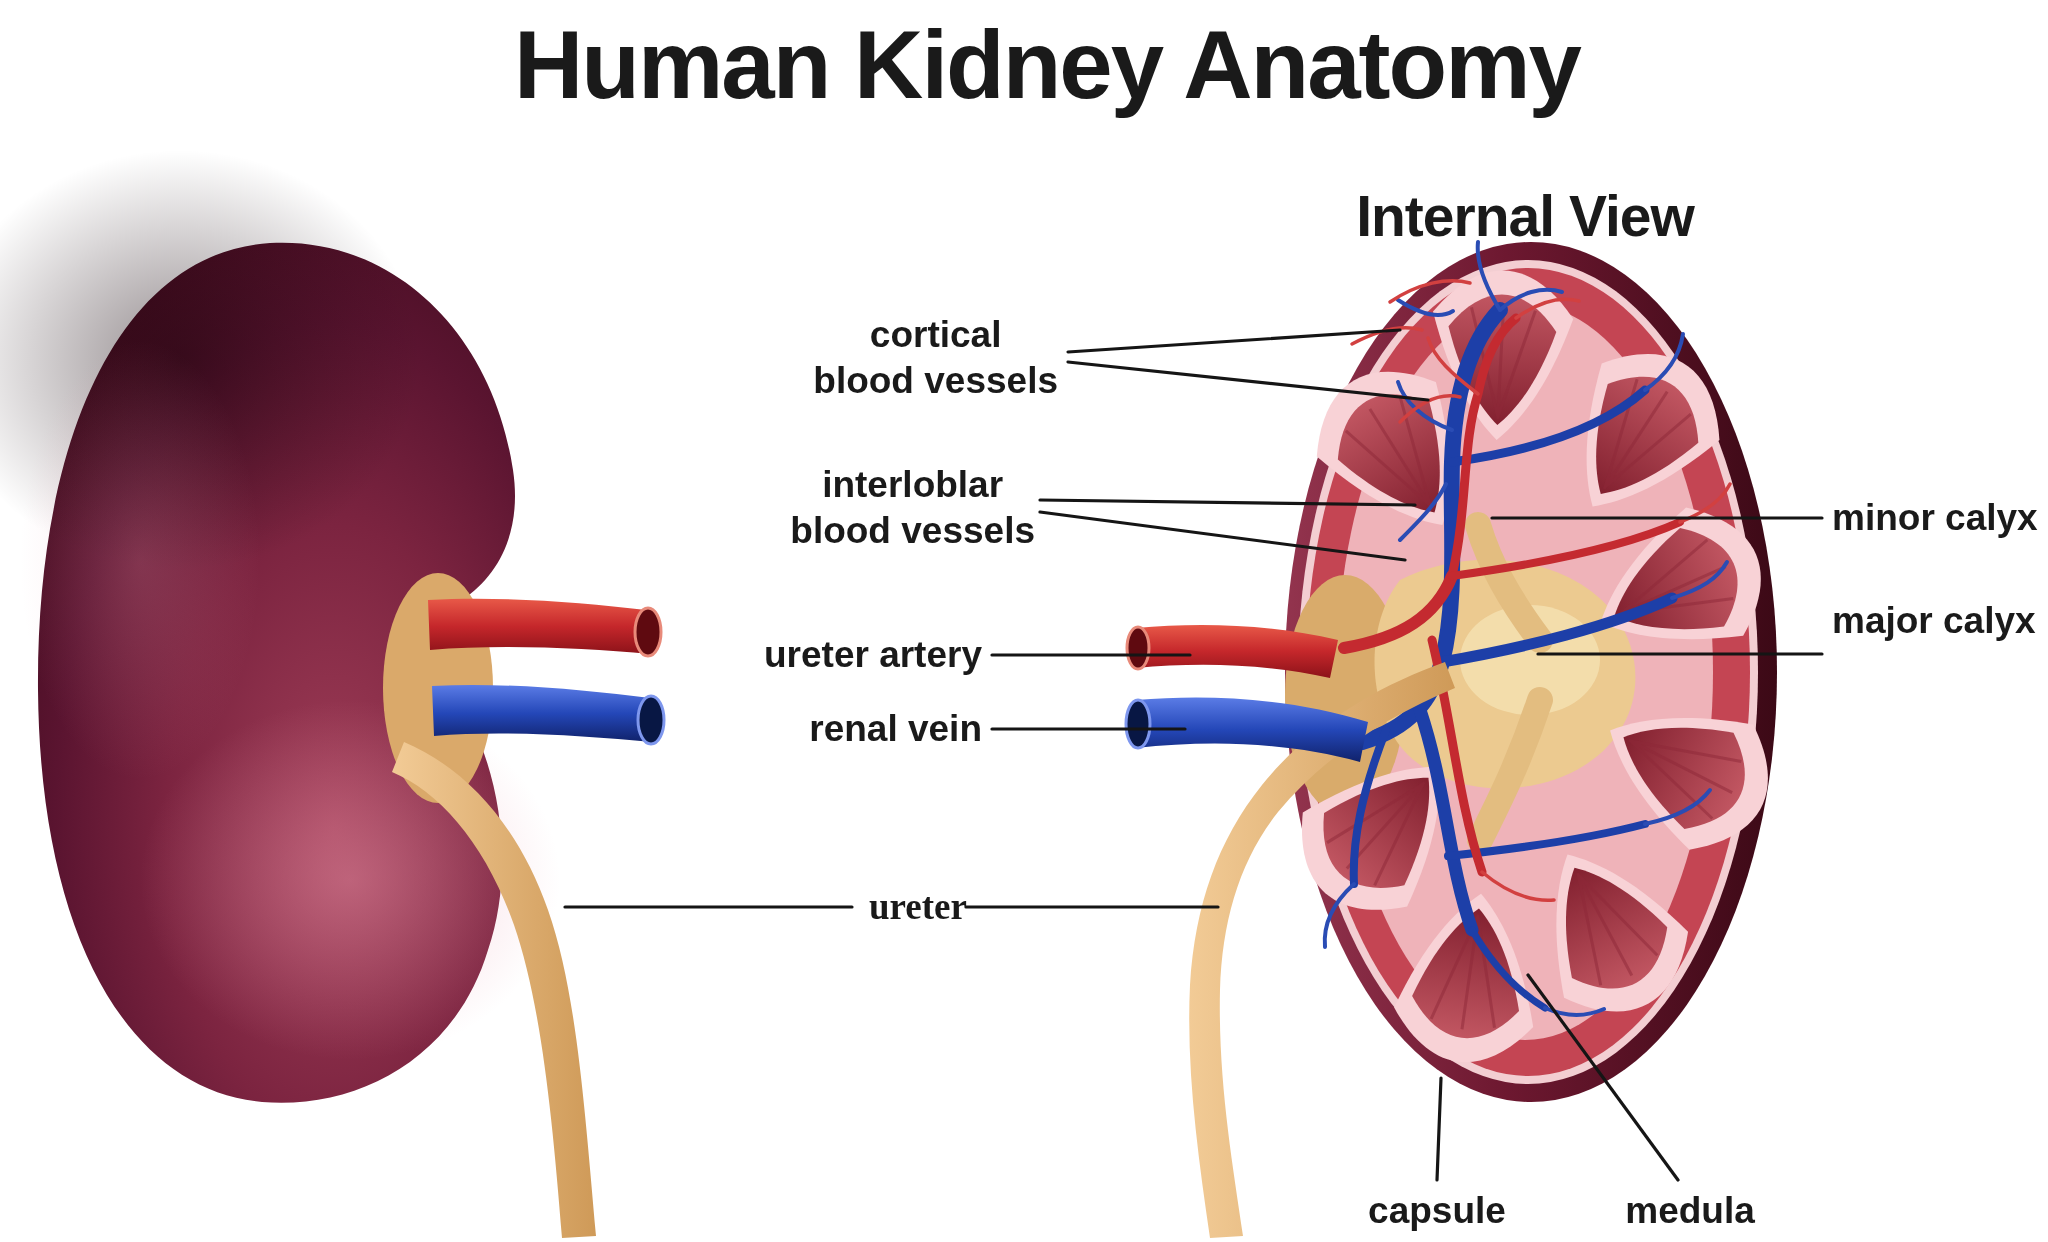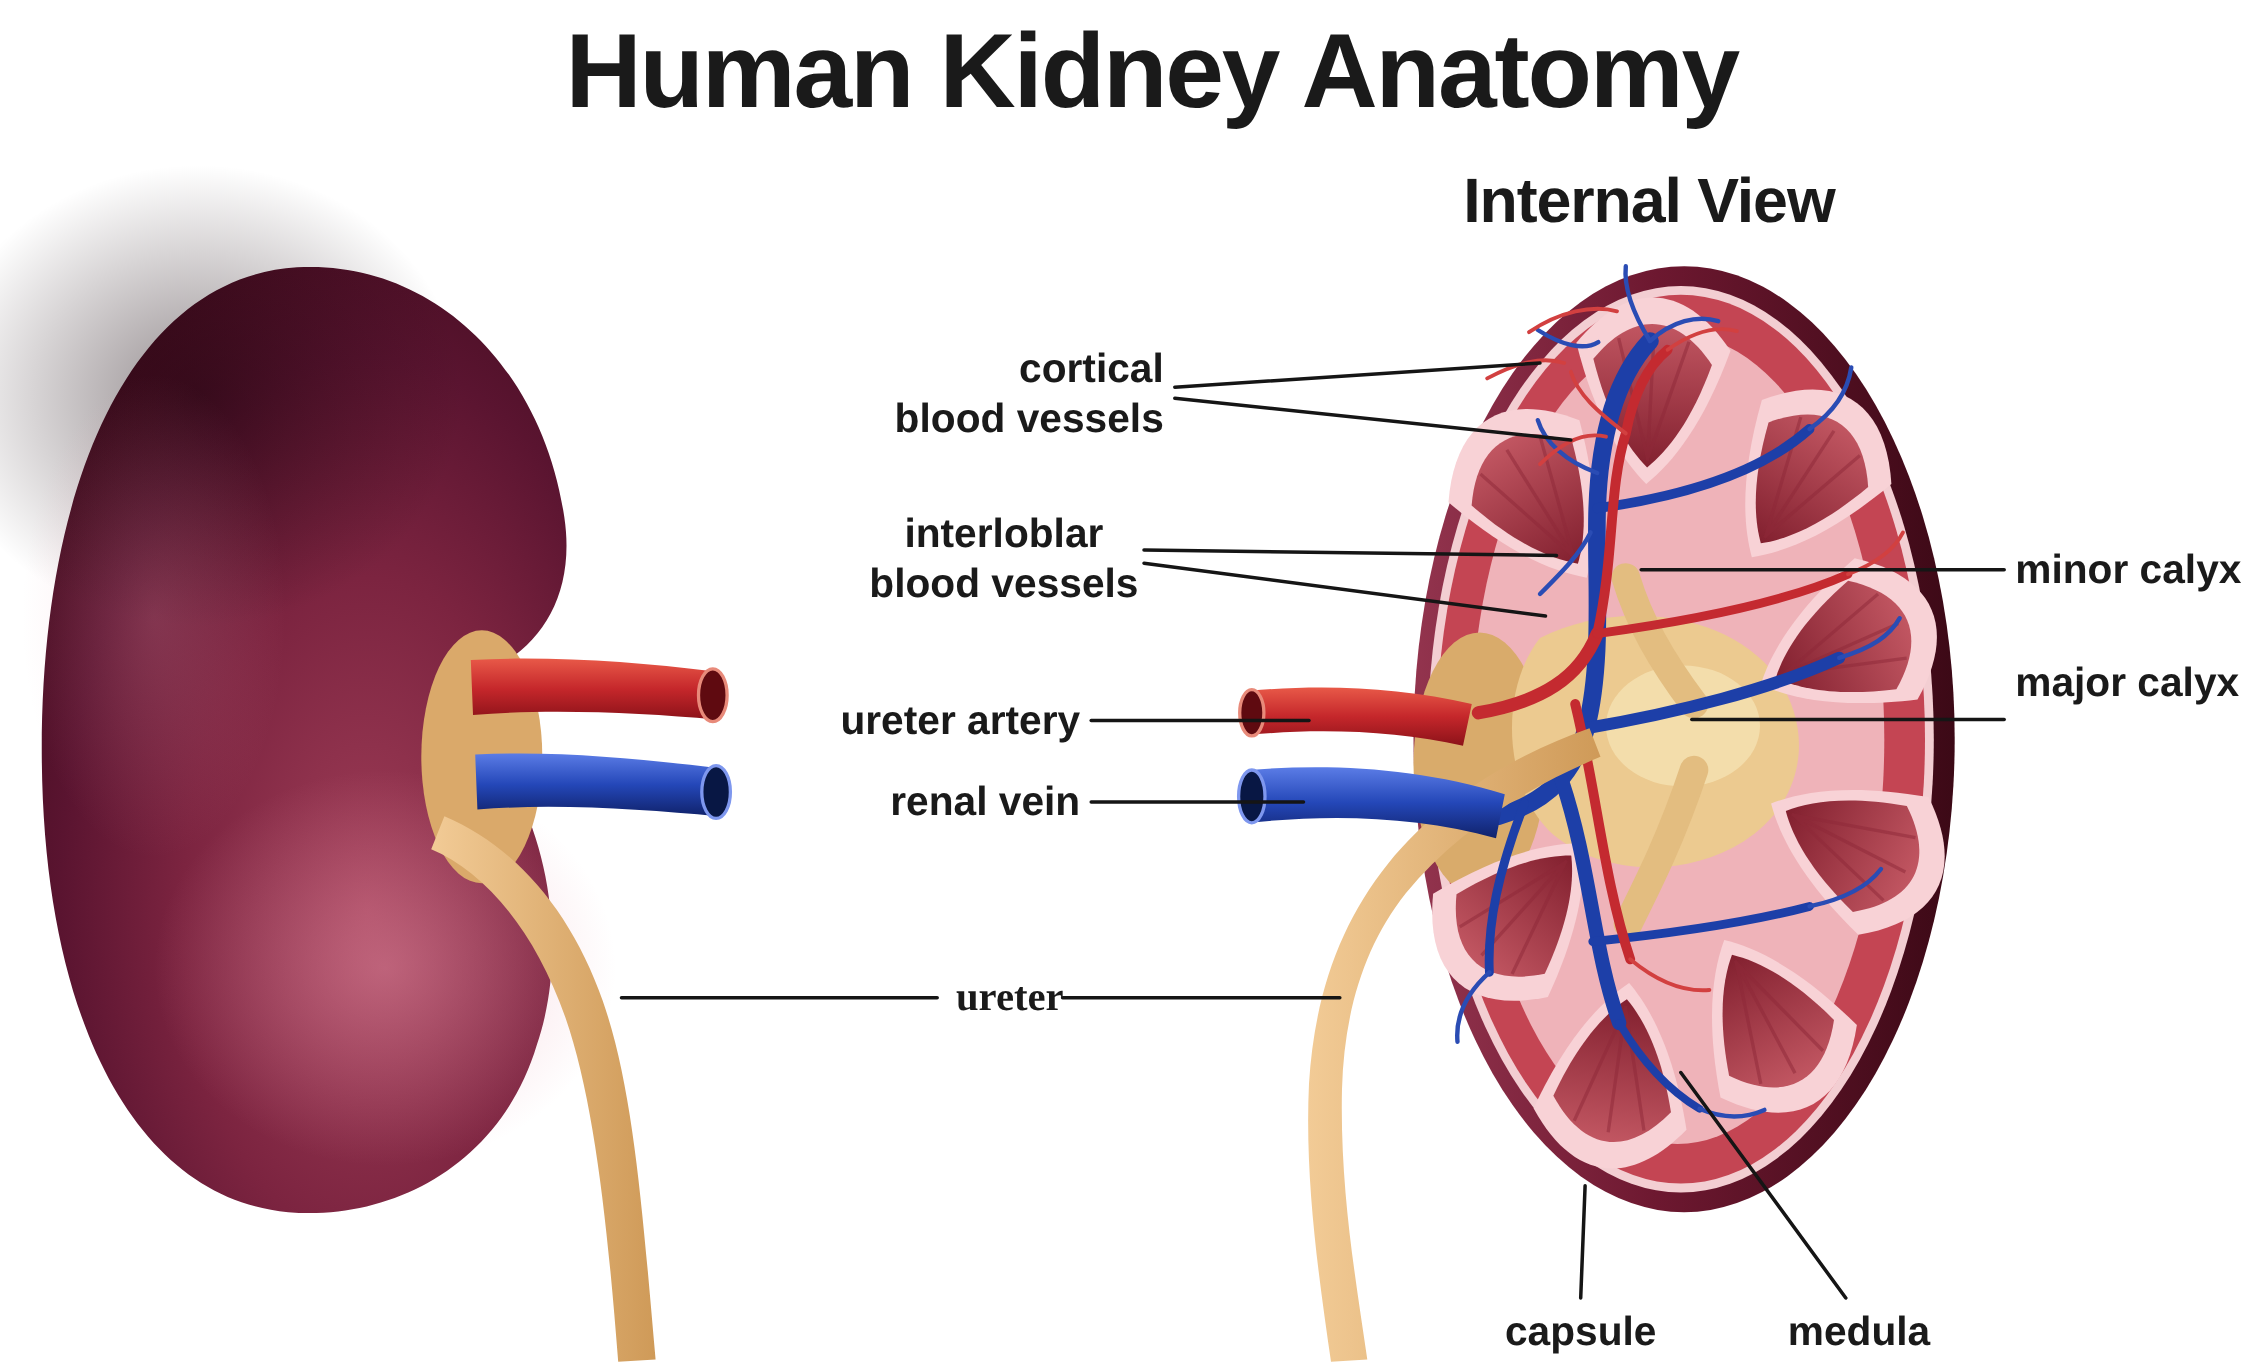--- a/index.html
+++ b/index.html
@@ -22,21 +22,21 @@
     color:var(--text);
     margin-left:46px;
   }
   .heading{
     position:absolute;top:150px;width:620px;
     text-align:center;
     font-size:57px;font-weight:800;letter-spacing:-1px;
     color:var(--text);
   }
   .heading.external{left:15px;}
-  .heading.internal{left:1189px;}
+  .heading.internal{left:1215px;margin-top:33px;}
   .label{
     position:absolute;
     font-size:37px;font-weight:700;color:var(--text);
     white-space:nowrap;line-height:46px;
   }
   .two-line{text-align:center;display:inline-block;}
 </style>
 </head>
 <body>
 
@@ -218,21 +218,21 @@
       <line x1="1822" y1="654" x2="1538" y2="654"></line>
       <line x1="1437" y1="1180" x2="1441" y2="1078"></line>
       <line x1="1678" y1="1180" x2="1528" y2="975"></line>
     </g>
   </svg>
 
   <div class="title">Human Kidney Anatomy</div>
 
   <div class="heading internal">Internal View</div>
 
-  <div class="label two-line" style="right:990px;top:312px;text-align:right;">
+  <div class="label two-line" style="right:990px;top:312px;">
     <span>cortical</span><br>
     <span>blood vessels</span>
   </div>
 
   <div class="label two-line" style="right:1013px;top:462px;text-align:center;">
     <span>interloblar</span><br>
     <span>blood vessels</span>
   </div>
 
   <div class="label" style="right:1066px;top:632px;">ureter artery</div>

